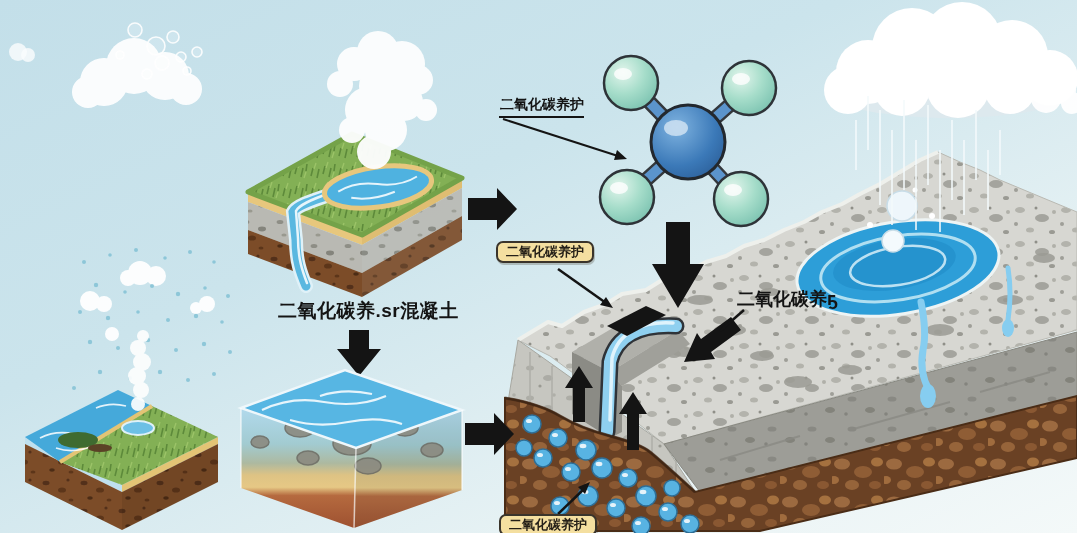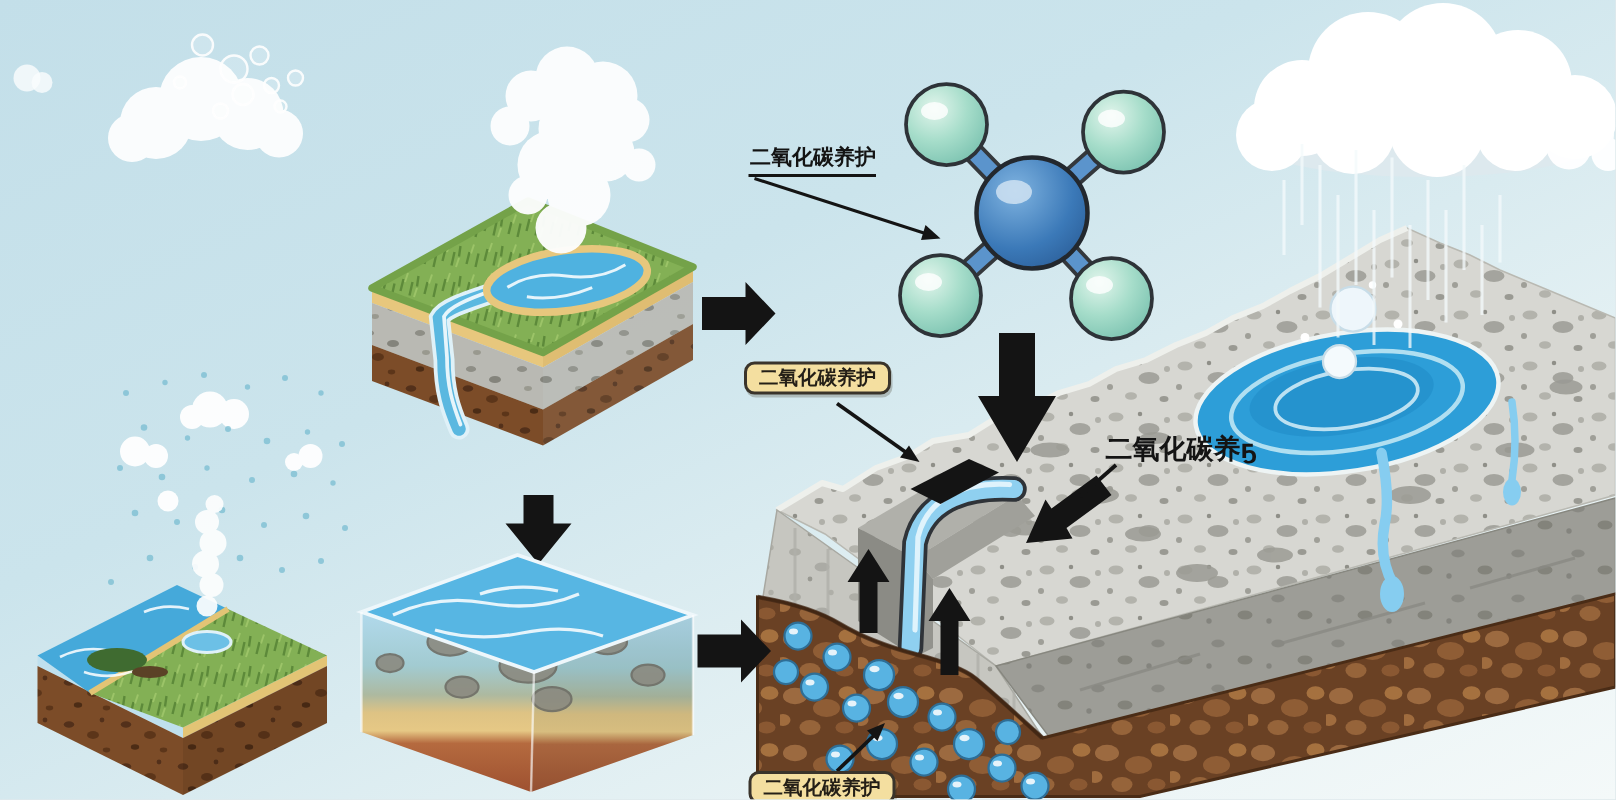--- a/index.html
+++ b/index.html
@@ -431,14 +431,15 @@
     <circle cx="142" cy="362" r="9"></circle>
           <circle cx="138" cy="348" r="8"></circle>
           <circle cx="143" cy="336" r="6"></circle>
   </g>
 </g>
 </svg>
 
 <div class="lbl" id="lbl-molecule">二氧化碳养护</div>
 <div class="lbl boxed" id="lbl-slot">二氧化碳养护</div>
 <div class="lbl" id="lbl-surface">二氧化碳养ҕ</div>
+<div class="lbl" id="lbl-flow">二氧化碳养.sr混凝土</div>
 <div class="lbl boxed" id="lbl-soil">二氧化碳养护</div>
 </div>
 
 </body></html>

